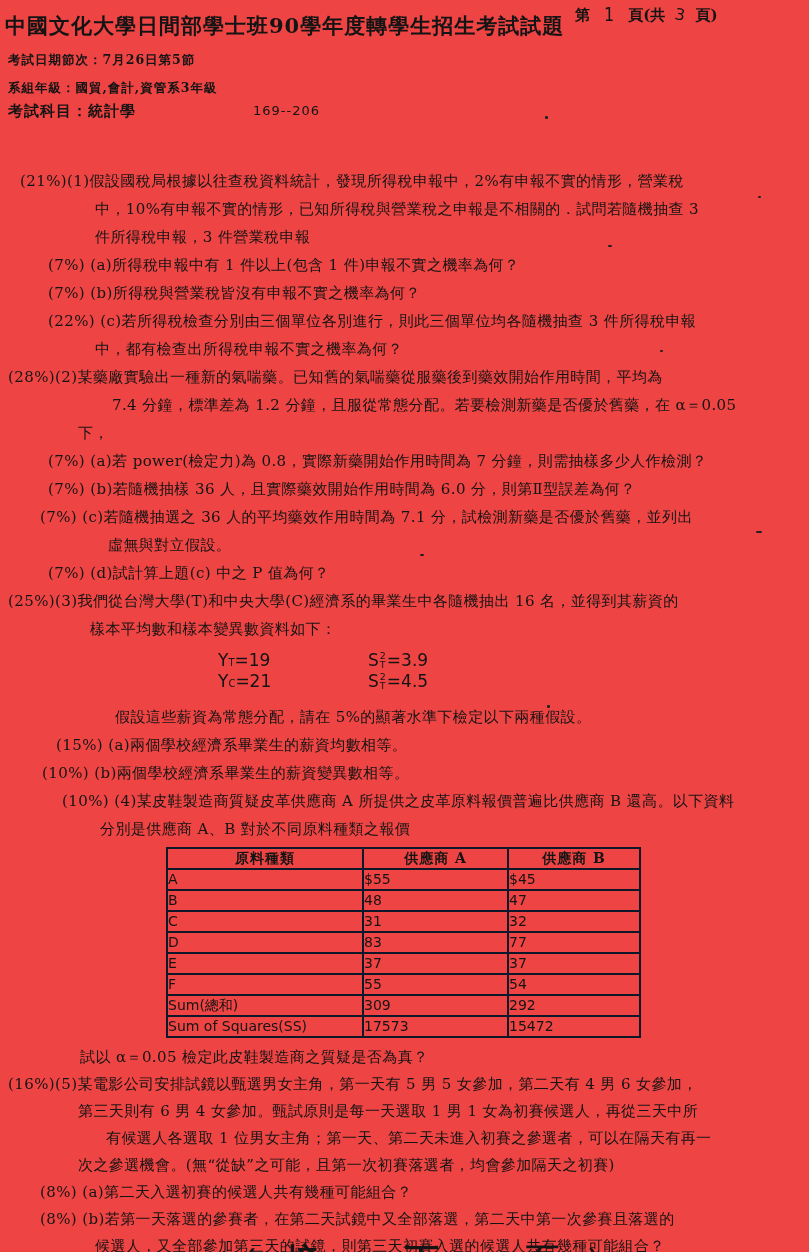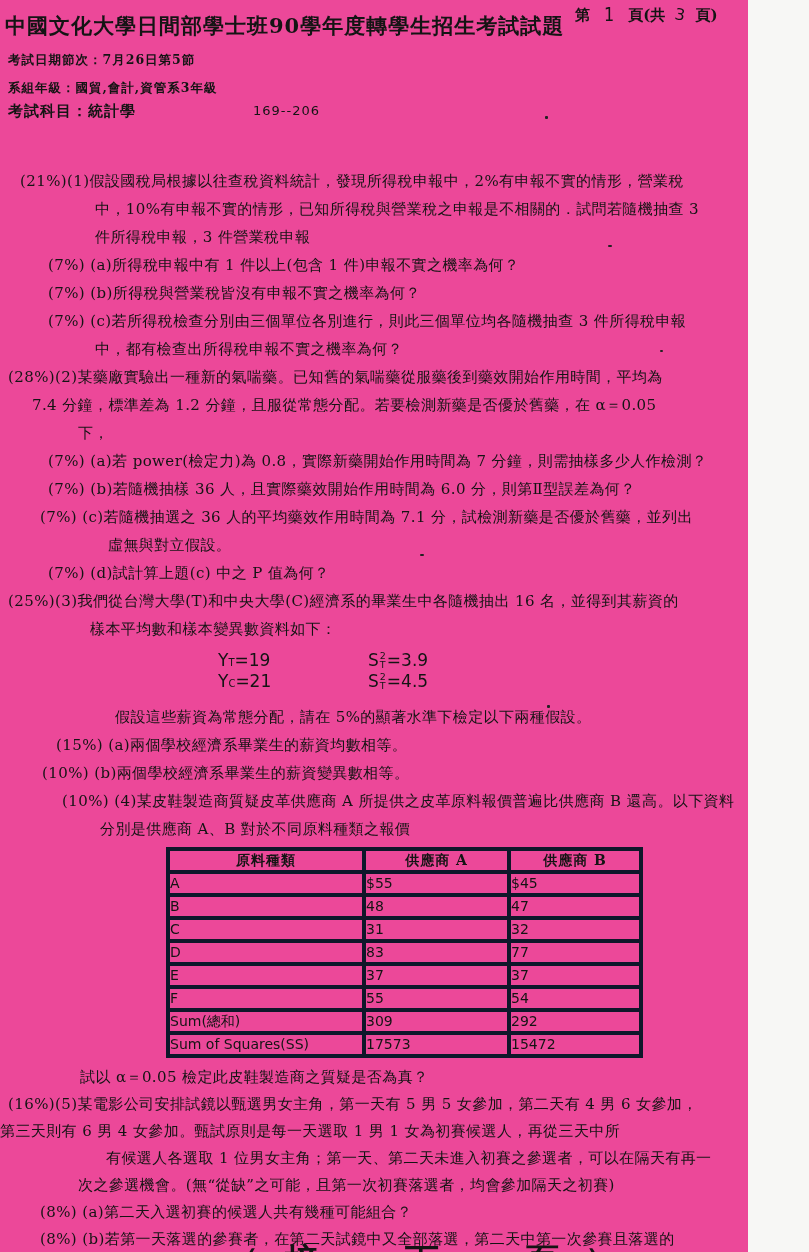--- a/index.html
+++ b/index.html
@@ -1,17 +1,17 @@
 <!DOCTYPE html>
 <html><head>
 <meta charset="utf-8">
 <style>
   html,body {margin:0; padding:0;}
   body {width:809px; height:1252px; background:#f7f7f5; font-family:"DejaVu Serif","DejaVu Sans",serif; color:#141414;}
-  #doc {position:relative; width:748px; height:1252px; background:#ec4899; overflow:hidden;}
+  #doc {position:relative; width:809px; height:1252px; background:#ef4444; overflow:hidden;}
 
   
   .hdr {position:absolute; top:0; left:0; right:0;}
   .title {position:absolute; top:12px; left:5px; font-size:21px; font-weight:bold; letter-spacing:1px; white-space:nowrap;}
   .page-ref {position:absolute; top:5px; left:575px; font-size:15px; font-weight:bold; white-space:nowrap;}
   .page-ref span {display:inline-block;}
   .hw {font-family:"DejaVu Sans",sans-serif; font-weight:400;}
   .hw-num {margin:0 14px; transform:scaleY(1.25); font-size:16px;}
   .hw-total {margin:0 10px; transform:rotate(10deg); font-size:16px;}
   .meta1 {position:absolute; top:52px; left:8px; font-size:12.5px; font-weight:bold; letter-spacing:1px;}
@@ -30,21 +30,21 @@
   #salary {margin-left:218px; margin-top:6px; font-family:"DejaVu Sans",sans-serif; font-size:17px;}
   .f-row {display:flex; align-items:center; height:21px;}
   .f-mean {display:inline-flex; align-items:baseline; width:150px;}
   .f-mean sub {font-size:10px;}
   .f-var {display:inline-flex; align-items:center;}
   .stack {display:inline-flex; flex-direction:column; align-items:flex-start; font-size:9.5px; line-height:9px; margin:0 1px;}
 
   
   table {border-collapse:collapse; margin:4px 0 0 166px; table-layout:fixed;}
   col.c1 {width:196px;} col.c2 {width:145px;} col.c3 {width:132px;}
-  th,td {border:4px solid #0f172a; padding:0; height:19px; line-height:19px; font-size:14px; font-family:"DejaVu Sans",sans-serif; overflow:hidden;}
+  th,td {border:2px solid #0f172a; padding:0; height:19px; line-height:19px; font-size:14px; font-family:"DejaVu Sans",sans-serif; overflow:hidden;}
   th {font-size:14px; font-family:"DejaVu Serif",serif; font-weight:bold; letter-spacing:1px;}
 
   
   .footer-clip {position:absolute; top:1240px; left:225px; width:430px; height:12px; overflow:hidden;}
   .footer-clip .big {font-size:34px; font-weight:bold; letter-spacing:26px; line-height:40px; white-space:nowrap;}
 
   
   .dot {position:absolute; background:#222; border-radius:1px;}
 </style>
 </head>
@@ -63,24 +63,24 @@
     <div class="code">169--206</div>
   </div>
 
   <div id="body">
     <div id="lines-a">
         <div class="line" style="padding-left: 20px;">(21%)(1)假設國稅局根據以往查稅資料統計，發現所得稅申報中，2%有申報不實的情形，營業稅</div>
         <div class="line" style="padding-left: 95px;">中，10%有申報不實的情形，已知所得稅與營業稅之申報是不相關的．試問若隨機抽查 3</div>
         <div class="line" style="padding-left: 95px;">件所得稅申報，3 件營業稅申報</div>
         <div class="line" style="padding-left: 48px;">(7%) (a)所得稅申報中有 1 件以上(包含 1 件)申報不實之機率為何？</div>
         <div class="line" style="padding-left: 48px;">(7%) (b)所得稅與營業稅皆沒有申報不實之機率為何？</div>
-        <div class="line" style="padding-left: 48px;">(7%) (c)若所得稅檢查分別由三個單位各別進行，則此三個單位均各隨機抽查 3 件所得稅申報</div>
+        <div class="line" style="padding-left: 48px;">(22%) (c)若所得稅檢查分別由三個單位各別進行，則此三個單位均各隨機抽查 3 件所得稅申報</div>
         <div class="line" style="padding-left: 95px;">中，都有檢查出所得稅申報不實之機率為何？</div>
         <div class="line" style="padding-left: 8px;">(28%)(2)某藥廠實驗出一種新的氣喘藥。已知舊的氣喘藥從服藥後到藥效開始作用時間，平均為</div>
-        <div class="line" style="padding-left: 32px;">7.4 分鐘，標準差為 1.2 分鐘，且服從常態分配。若要檢測新藥是否優於舊藥，在 α＝0.05</div>
+        <div class="line" style="padding-left: 112px;">7.4 分鐘，標準差為 1.2 分鐘，且服從常態分配。若要檢測新藥是否優於舊藥，在 α＝0.05</div>
         <div class="line" style="padding-left: 78px;">下，</div>
         <div class="line" style="padding-left: 48px;">(7%) (a)若 power(檢定力)為 0.8，實際新藥開始作用時間為 7 分鐘，則需抽樣多少人作檢測？</div>
         <div class="line" style="padding-left: 48px;">(7%) (b)若隨機抽樣 36 人，且實際藥效開始作用時間為 6.0 分，則第Ⅱ型誤差為何？</div>
         <div class="line" style="padding-left: 40px;">(7%) (c)若隨機抽選之 36 人的平均藥效作用時間為 7.1 分，試檢測新藥是否優於舊藥，並列出</div>
         <div class="line" style="padding-left: 108px;">虛無與對立假設。</div>
         <div class="line" style="padding-left: 48px;">(7%) (d)試計算上題(c) 中之 P 值為何？</div>
         <div class="line" style="padding-left: 8px;">(25%)(3)我們從台灣大學(T)和中央大學(C)經濟系的畢業生中各隨機抽出 16 名，並得到其薪資的</div>
         <div class="line" style="padding-left: 90px;">樣本平均數和樣本變異數資料如下：</div>
       </div>
 
@@ -178,21 +178,21 @@
             <td>Sum of Squares(SS)</td>
             <td>17573</td>
             <td>15472</td>
           </tr>
         </tbody>
     </table>
 
     <div id="lines-c">
         <div class="line" style="padding-left: 80px;">試以 α＝0.05 檢定此皮鞋製造商之質疑是否為真？</div>
         <div class="line" style="padding-left: 8px;">(16%)(5)某電影公司安排試鏡以甄選男女主角，第一天有 5 男 5 女參加，第二天有 4 男 6 女參加，</div>
-        <div class="line" style="">第三天則有 6 男 4 女參加。甄試原則是每一天選取 1 男 1 女為初賽候選人，再從三天中所</div>
+        <div class="line" style="padding-left: 78px;">第三天則有 6 男 4 女參加。甄試原則是每一天選取 1 男 1 女為初賽候選人，再從三天中所</div>
         <div class="line" style="padding-left: 106px;">有候選人各選取 1 位男女主角；第一天、第二天未進入初賽之參選者，可以在隔天有再一</div>
         <div class="line" style="padding-left: 78px;">次之參選機會。(無“從缺”之可能，且第一次初賽落選者，均會參加隔天之初賽)</div>
         <div class="line" style="padding-left: 40px;">(8%) (a)第二天入選初賽的候選人共有幾種可能組合？</div>
         <div class="line" style="padding-left: 40px;">(8%) (b)若第一天落選的參賽者，在第二天試鏡中又全部落選，第二天中第一次參賽且落選的</div>
         <div class="line" style="padding-left: 95px;">候選人，又全部參加第三天的試鏡，則第三天初賽入選的候選人共有幾種可能組合？</div>
       </div>
   </div>
 
   <div class="footer-clip">
     <div class="big">（接　下　頁）</div>

